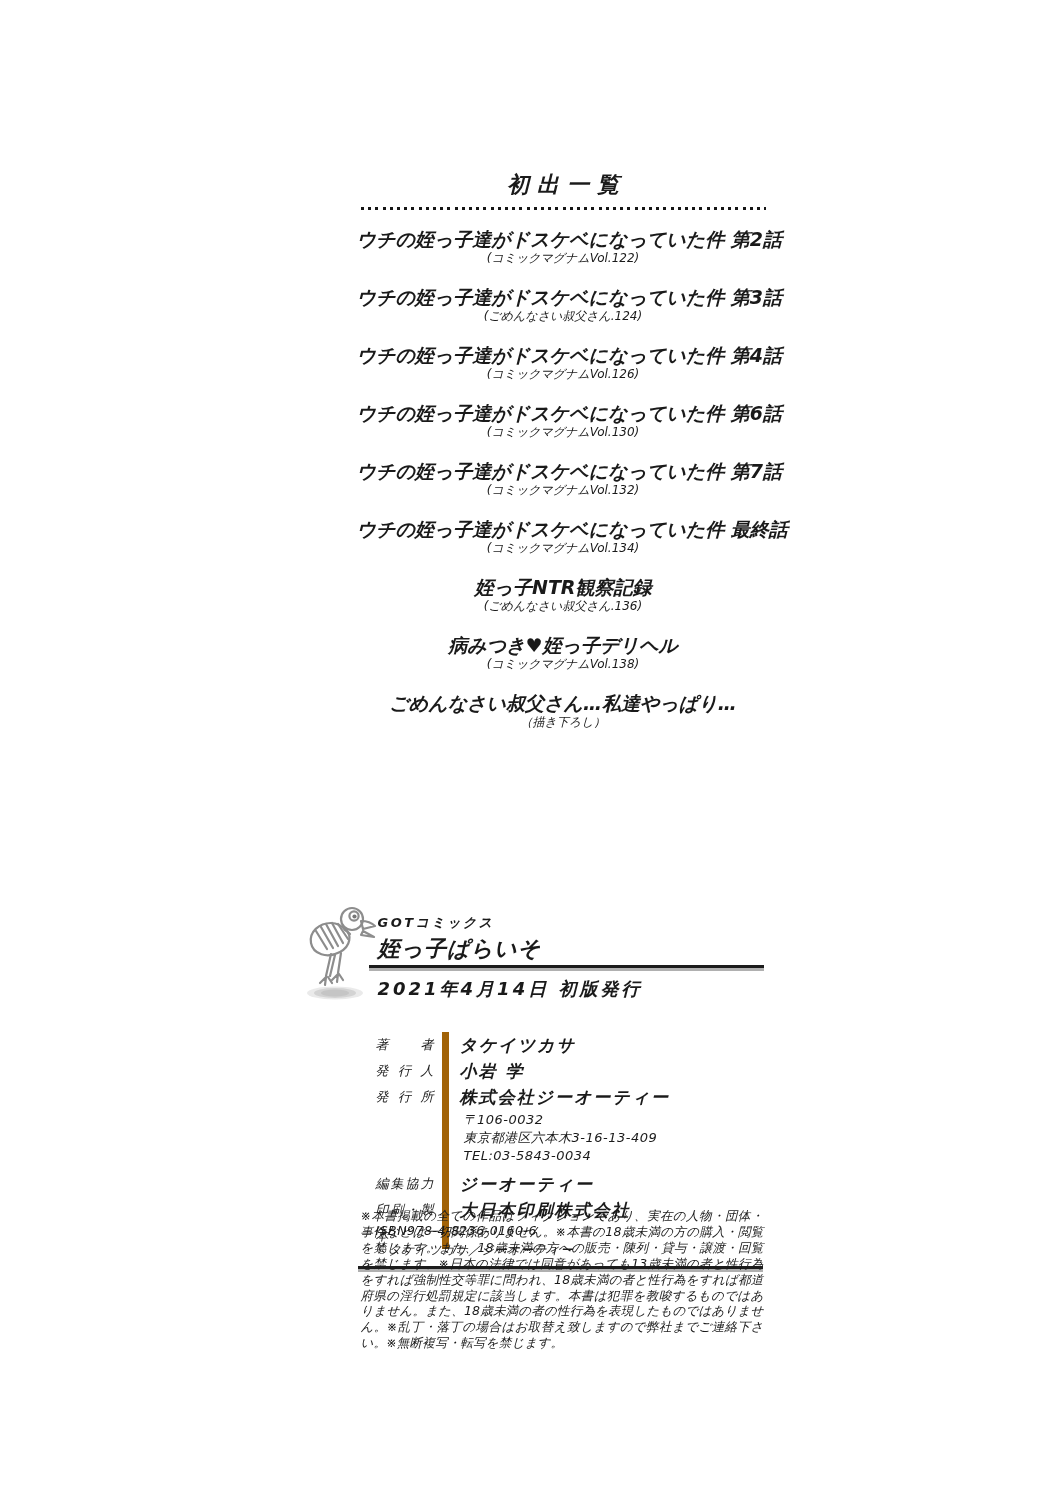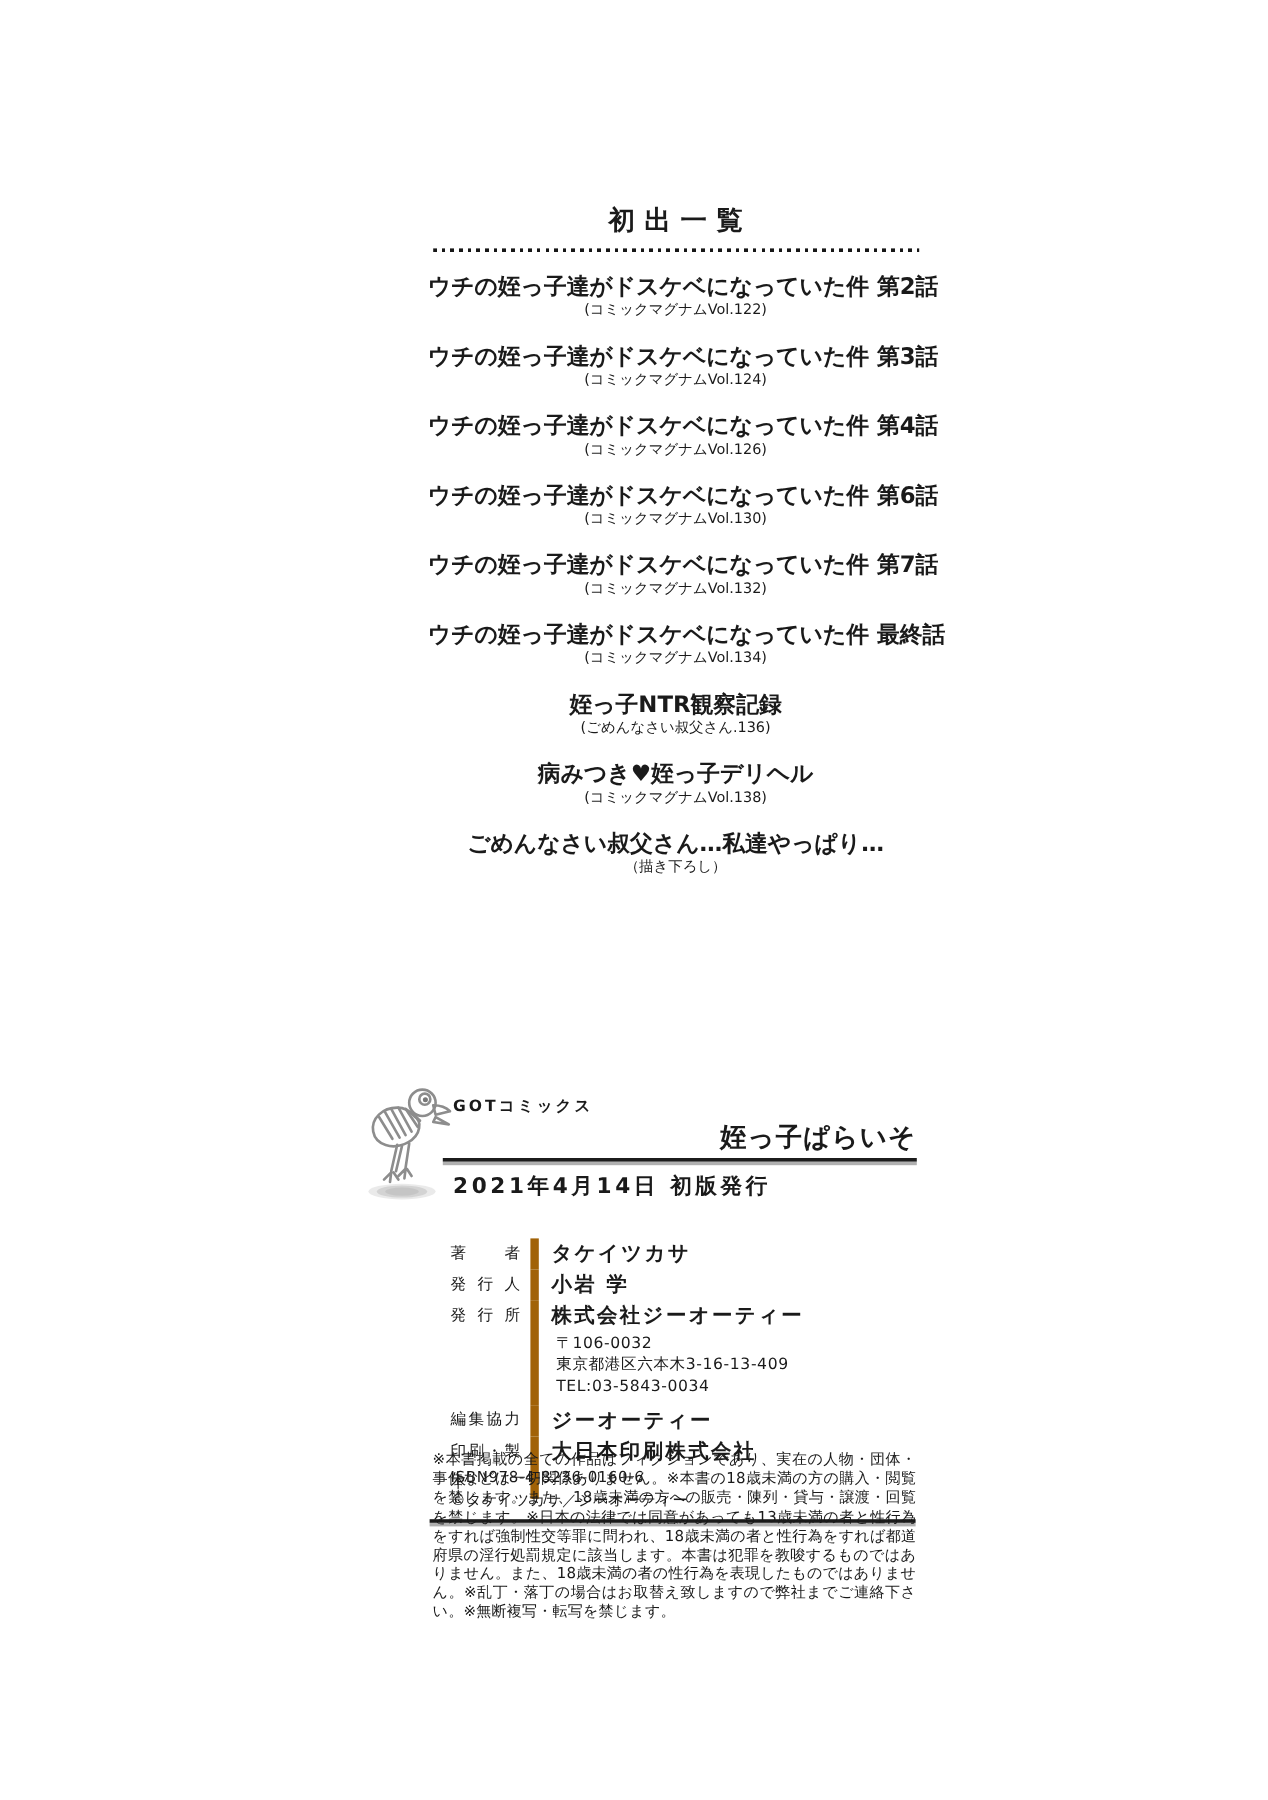--- a/index.html
+++ b/index.html
@@ -1,19 +1,20 @@
 <!DOCTYPE html>
 <html><head>
 <meta charset="utf-8">
 <style>
   html,body { margin:0; padding:0; background:#ffffff; }
   .page {
     position:relative; width:1046px; height:1500px; background:#ffffff;
     font-family:"DejaVu Sans", sans-serif; color:#1a1a1a; overflow:hidden;
     margin:0 auto;
+    font-style:italic;
   }
 
   
   .fp { position:absolute; left:351px; top:172px; width:413px; }
   .fp-title {
     margin:0 0 9px 0; font-size:22px; line-height:26px; font-weight:bold;
     text-align:center; letter-spacing:8px; text-indent:8px;
   }
   .fp-divider {
     height:3px; margin:0 4px 17px 4px;
@@ -23,21 +24,21 @@
   .fp-entry-title { font-size:19px; line-height:24px; font-weight:bold; white-space:nowrap; }
   .fp-entry-src { font-size:12px; line-height:15px; }
 
   
   .colophon { position:absolute; left:299px; top:901px; width:459px; height:380px; }
   .logo-row { display:flex; }
   .bird-col { width:73px; position:relative; flex:none; }
   .bird-col svg { position:absolute; left:0; top:2px; }
   .pub-col { flex:1; min-width:0; }
   .imprint { margin-top:14px; font-size:13px; line-height:16px; font-weight:600; letter-spacing:2.5px; }
-  .book-title { margin-top:5px; font-size:22px; line-height:26px; font-weight:bold; letter-spacing:1px;text-align:right; }
+  .book-title { margin-top:5px; font-size:22px; line-height:26px; font-weight:bold; letter-spacing:1px; }
   .title-rule { margin-top:3px; margin-left:-9px; height:3px; background:#1c1c1c; box-shadow:0 3px 0 #b0b0b0; }
   .edition { margin-top:11px; font-size:18px; line-height:19px; font-weight:600; letter-spacing:3px; }
 
   .credits { position:absolute; left:71px; top:131px; width:388px;
     display:grid; grid-template-columns:66px 1fr; row-gap:0; }
   .credit-label {
     font-size:13px; line-height:26px; padding-right:8px;
     text-align:justify; text-align-last:justify;
   }
   .credit-value {
@@ -66,21 +67,21 @@
     <h1 class="fp-title">初出一覧</h1>
     <div class="fp-divider"></div>
 
     <div>
       <div class="fp-entry">
         <div class="fp-entry-title">ウチの姪っ子達がドスケベになっていた件 第2話</div>
         <div class="fp-entry-src">(コミックマグナムVol.122)</div>
       </div>
       <div class="fp-entry">
         <div class="fp-entry-title">ウチの姪っ子達がドスケベになっていた件 第3話</div>
-        <div class="fp-entry-src">(コミックマグナムVol.124)</div>
+        <div class="fp-entry-src">(ごめんなさい叔父さん.124)</div>
       </div>
       <div class="fp-entry">
         <div class="fp-entry-title">ウチの姪っ子達がドスケベになっていた件 第4話</div>
         <div class="fp-entry-src">(コミックマグナムVol.126)</div>
       </div>
       <div class="fp-entry">
         <div class="fp-entry-title">ウチの姪っ子達がドスケベになっていた件 第6話</div>
         <div class="fp-entry-src">(コミックマグナムVol.130)</div>
       </div>
       <div class="fp-entry">

